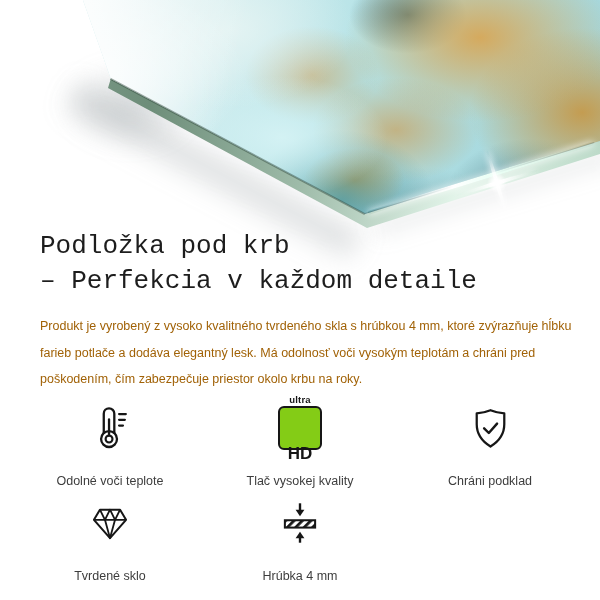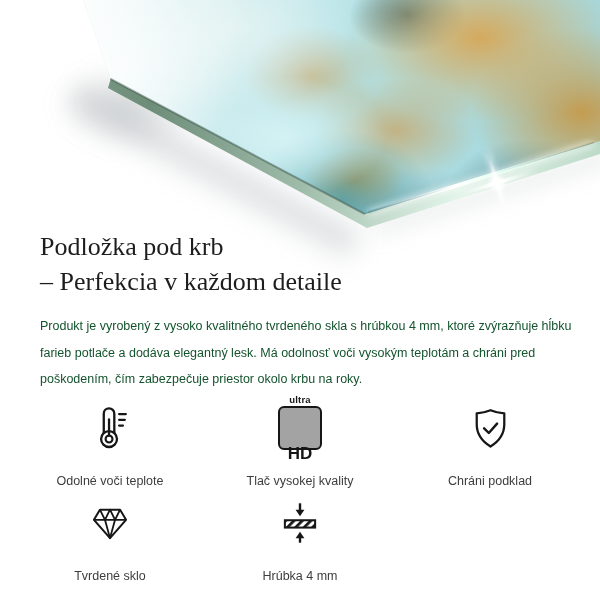--- a/index.html
+++ b/index.html
@@ -84,42 +84,42 @@
     box-shadow:0 0 6px rgba(255,255,255,0.9);
   }
   .sparkle .core {
     position:absolute; left:32px; top:32px; width:20px; height:20px; border-radius:50%;
     background:radial-gradient(circle, #ffffff 0%, rgba(255,255,255,0.85) 30%, rgba(255,255,255,0) 70%);
   }
 
   
   .title {
     position:absolute; left:40px; top:229px; z-index:7;
-    font-family:Liberation Serif, serif; font-weight:400;
+    font-family:Liberation Mono, monospace; font-weight:400;
     font-size:26px; line-height:35px; color:#1d1d1d; white-space:nowrap;
   }
   .description {
     position:absolute; left:40px; top:313px;
-    font-size:12.5px; line-height:26.5px; color:#14532d; white-space:nowrap;
+    font-size:12.5px; line-height:26.5px; color:#a16207; white-space:nowrap;
   }
 
   
   .features {
     position:absolute; left:15px; top:402px; width:570px;
     display:grid; grid-template-columns:repeat(3, 1fr); row-gap:8px;
   }
   .feature { display:flex; flex-direction:column; align-items:center; }
   .icon-box { height:52px; display:flex; align-items:center; justify-content:center; }
   .feature-label { margin-top:20px; font-size:12.5px; color:#3d3d3d; line-height:15px; }
   .icon-svg { display:block; }
 
   .hd-box {
     width:44px; height:44px; border:2.6px solid #161616; border-radius:6px;
     display:flex; flex-direction:column; align-items:center; justify-content:center;
-    font-family:"Liberation Sans", sans-serif; color:#161616; background:#a3a3a3;
+    font-family:"Liberation Sans", sans-serif; color:#161616; background:#84cc16;
   }
   .hd-top { font-size:9.5px; font-weight:700; line-height:10px; letter-spacing:0.2px; }
   .hd-bottom { font-size:17px; font-weight:700; line-height:17px;margin-top:40px; }
 </style>
 </head>
 <body>
 
 <div class="page">
 
   <div class="hero">

